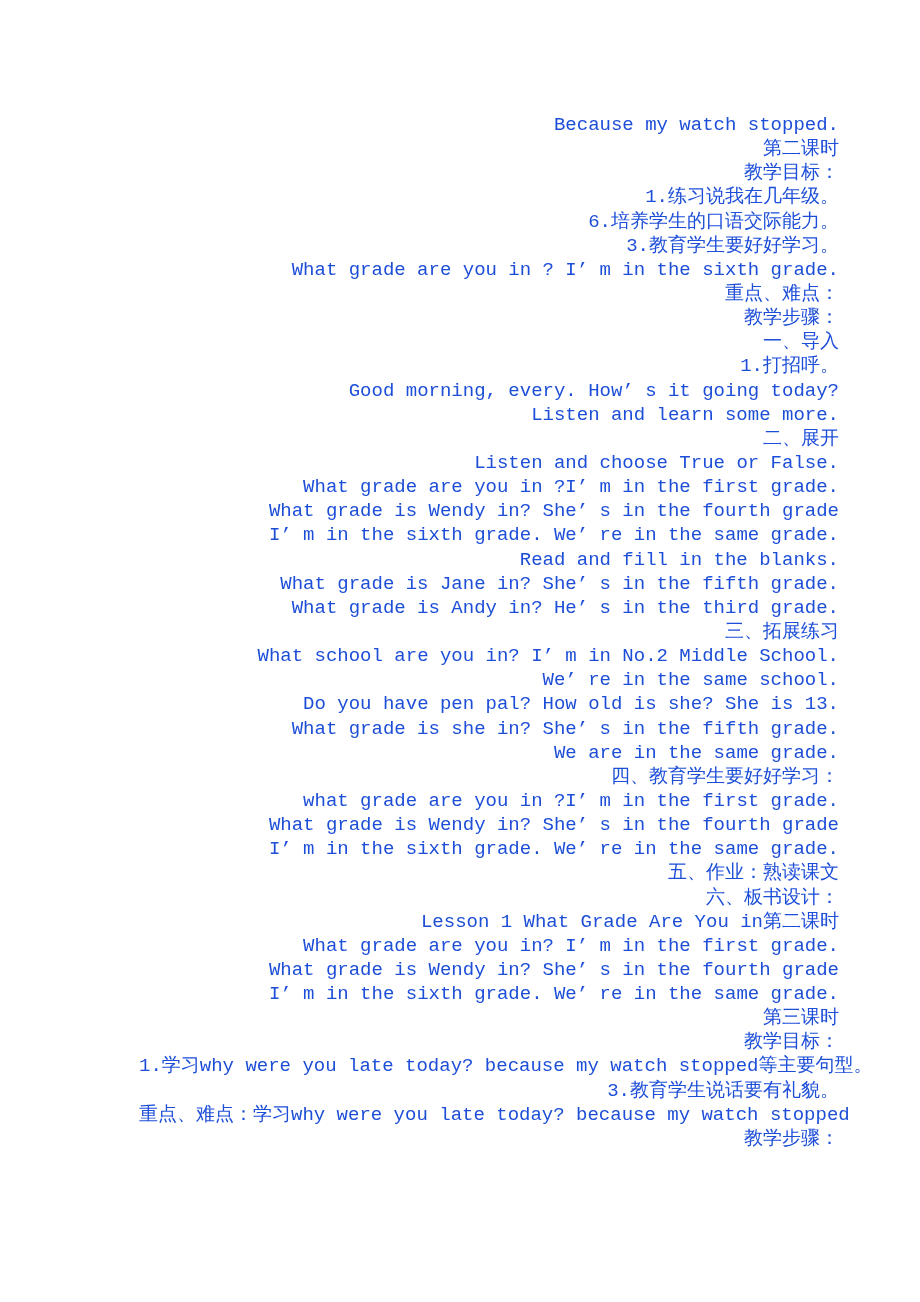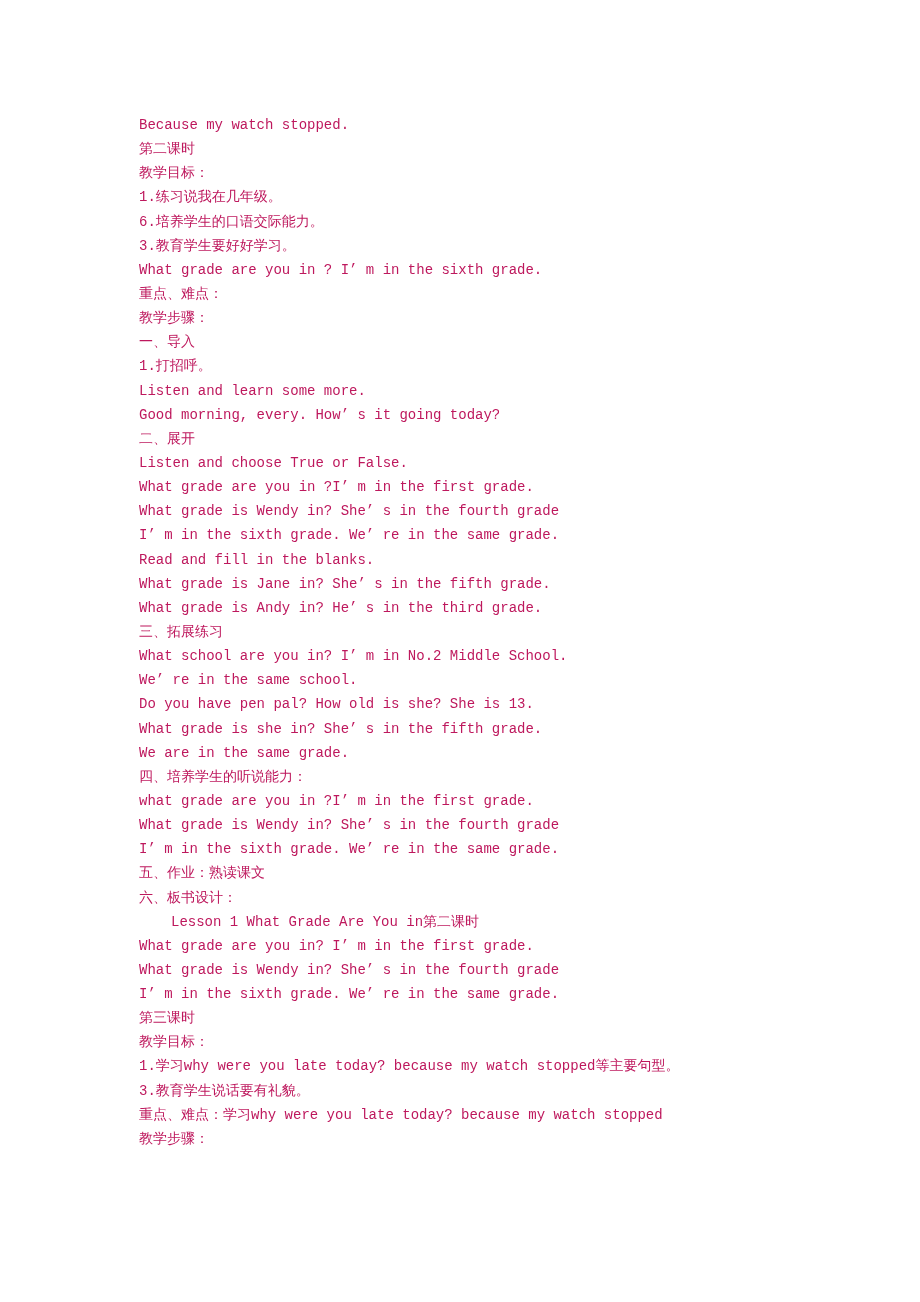--- a/index.html
+++ b/index.html
@@ -1,56 +1,56 @@
 <!DOCTYPE html>
 <html><head>
 <meta charset="utf-8">
 <style>
   html, body { margin: 0; padding: 0; background: #ffffff; }
   body { width: 920px; height: 1302px; position: relative; overflow: hidden; }
   .page {
     position: absolute; left: 139px; top: 113px; width: 700px;
     font-family: "Liberation Mono", "DejaVu Sans Mono", monospace;
-    font-size: 14px; color: #be185d;
+    font-size: 19px; color: #1d4ed8; text-align: right;
   }
   .line { height: 24.15px; line-height: 24.15px; white-space: pre; letter-spacing: 0; }
   .indent { padding-left: 32px; }
 </style>
 </head>
 <body>
 
 <div class="page">
   <div class="line">Because my watch stopped.</div>
   <div class="line">第二课时</div>
   <div class="line">教学目标：</div>
   <div class="line">1.练习说我在几年级。</div>
   <div class="line">6.培养学生的口语交际能力。</div>
   <div class="line">3.教育学生要好好学习。</div>
   <div class="line">What grade are you in ? I’ m in the sixth grade.</div>
   <div class="line">重点、难点：</div>
   <div class="line">教学步骤：</div>
   <div class="line">一、导入</div>
   <div class="line">1.打招呼。</div>
+  <div class="line">Good morning, every. How’ s it going today?</div>
   <div class="line">Listen and learn some more.</div>
-  <div class="line">Good morning, every. How’ s it going today?</div>
   <div class="line">二、展开</div>
   <div class="line">Listen and choose True or False.</div>
   <div class="line">What grade are you in ?I’ m in the first grade.</div>
   <div class="line">What grade is Wendy in? She’ s in the fourth grade</div>
   <div class="line">I’ m in the sixth grade. We’ re in the same grade.</div>
   <div class="line">Read and fill in the blanks.</div>
   <div class="line">What grade is Jane in? She’ s in the fifth grade.</div>
   <div class="line">What grade is Andy in? He’ s in the third grade.</div>
   <div class="line">三、拓展练习</div>
   <div class="line">What school are you in? I’ m in No.2 Middle School.</div>
   <div class="line">We’ re in the same school.</div>
   <div class="line">Do you have pen pal? How old is she? She is 13.</div>
   <div class="line">What grade is she in? She’ s in the fifth grade.</div>
   <div class="line">We are in the same grade.</div>
-  <div class="line">四、培养学生的听说能力：</div>
+  <div class="line">四、教育学生要好好学习：</div>
   <div class="line">what grade are you in ?I’ m in the first grade.</div>
   <div class="line">What grade is Wendy in? She’ s in the fourth grade</div>
   <div class="line">I’ m in the sixth grade. We’ re in the same grade.</div>
   <div class="line">五、作业：熟读课文</div>
   <div class="line">六、板书设计：</div>
   <div class="line indent">Lesson 1 What Grade Are You in第二课时</div>
   <div class="line">What grade are you in? I’ m in the first grade.</div>
   <div class="line">What grade is Wendy in? She’ s in the fourth grade</div>
   <div class="line">I’ m in the sixth grade. We’ re in the same grade.</div>
   <div class="line">第三课时</div>

